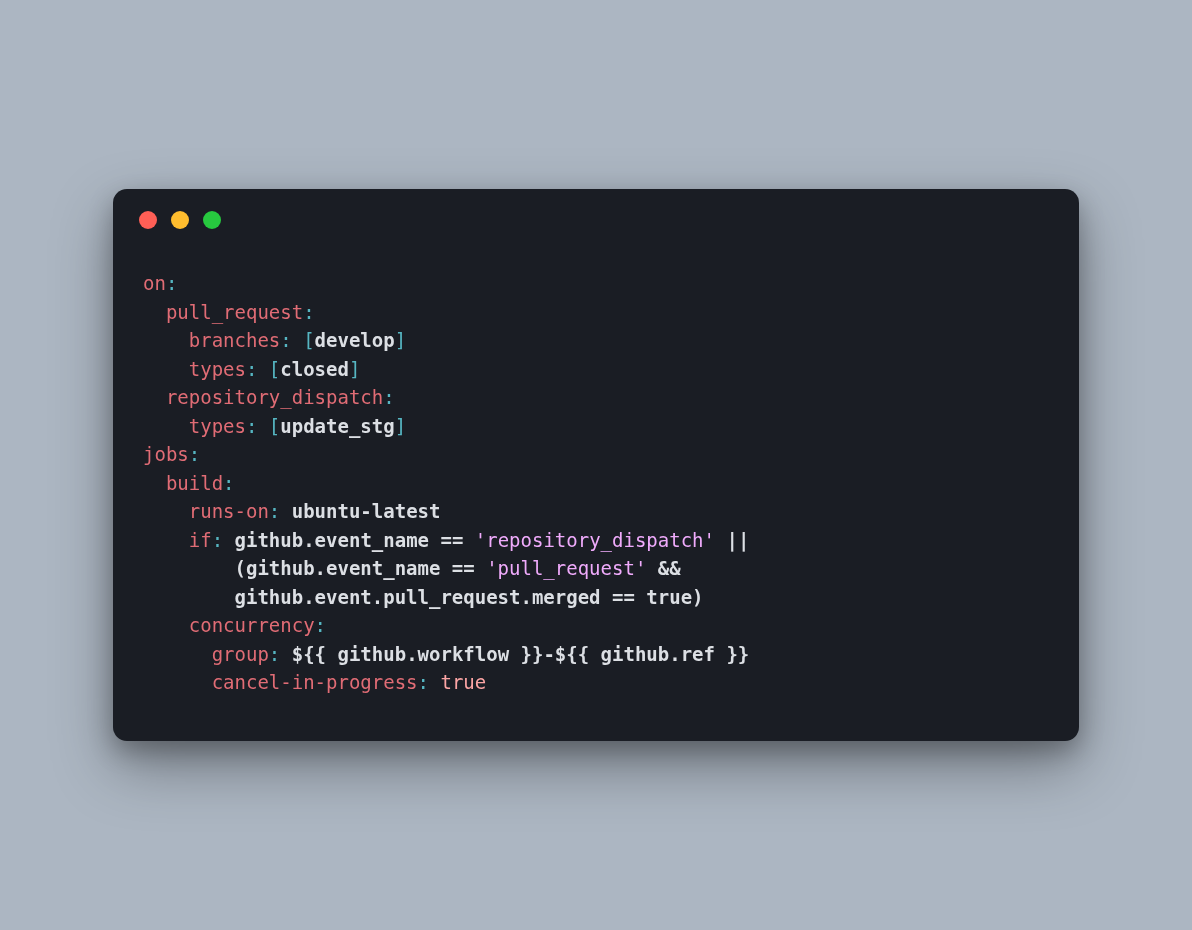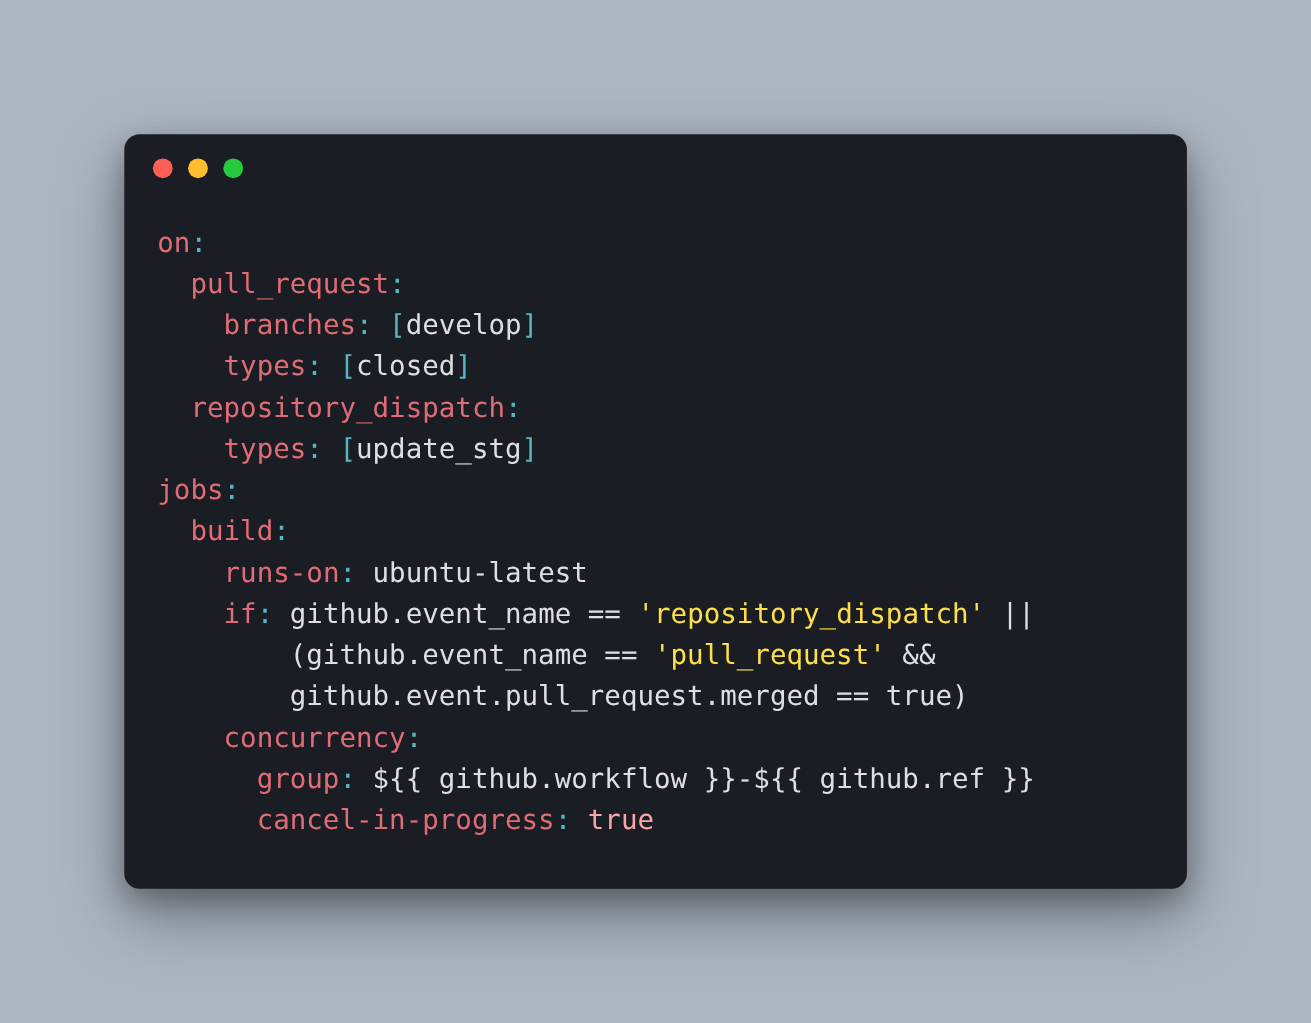--- a/index.html
+++ b/index.html
@@ -31,30 +31,30 @@
     .dot {
       width: 18px;
       height: 18px;
       border-radius: 50%;
     }
     .dot.red { background: #ff5f56; }
     .dot.yellow { background: #ffbd2e; }
     .dot.green { background: #27c93f; }
     .code {
       padding: 40px 30px 44px 30px;
-      font-size: 25px;
+      font-size: 19px;
       line-height: 1.5;
       white-space: pre;
       color: #e6e6e6;
       font-weight: 400;
     }
     .k-red { color: #e06c75; }
     .k-cyan { color: #56b6c2; }
-    .k-white { color: #dcdfe4; }
-    .k-str { color: #fde047; }
+    .k-white { color: #dcdfe4; font-weight: bold; }
+    .k-str { color: #f0abfc; }
     .k-yellow { color: #fca5a5; }
   </style>
 </head>
 <body>
 
 <div class="window">
   <div class="titlebar">
     <div class="dot red"></div>
     <div class="dot yellow"></div>
     <div class="dot green"></div>

